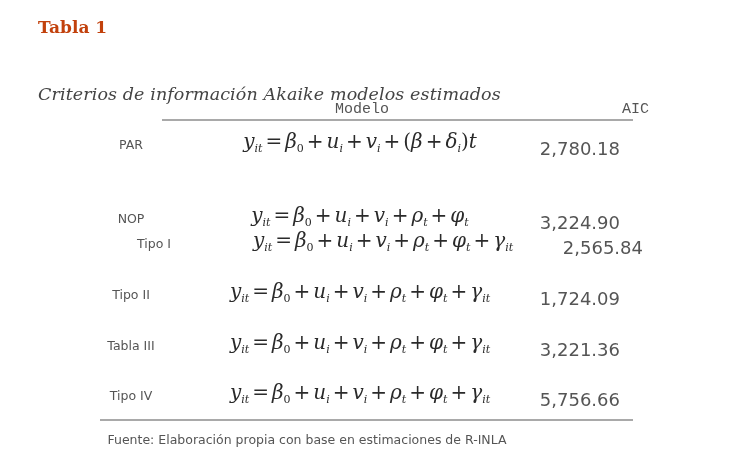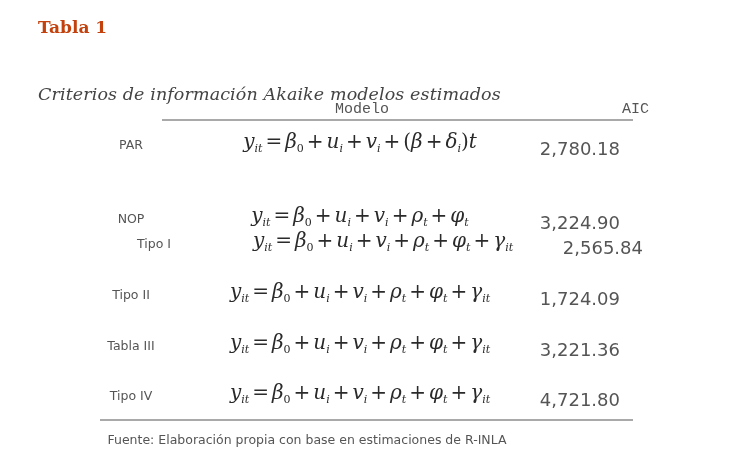--- a/index.html
+++ b/index.html
@@ -126,17 +126,17 @@
 
 <div class="row" style="top:380px;">
   <div class="label">
       <span>Tipo IV</span>
     </div>
   <div class="eq">
       <span class="inner">
     <i>y</i><sub>it</sub><span class="op">=</span><i>β</i><sub class="up">0</sub><span class="op">+</span><i>u</i><sub>i</sub><span class="op">+</span><i>v</i><sub>i</sub><span class="op">+</span><i>ρ</i><sub>t</sub><span class="op">+</span><i>φ</i><sub>t</sub><span class="op">+</span><i>γ</i><sub>it</sub>
   </span>
     </div>
-  <div class="aic">4,721.80</div>
+  <div class="aic">5,756.66</div>
 </div>
 
 <div class="rule-bottom"></div>
 <div class="footer"><span>Fuente: Elaboración propia con base en estimaciones de R-INLA</span></div>
 
 </body></html>

